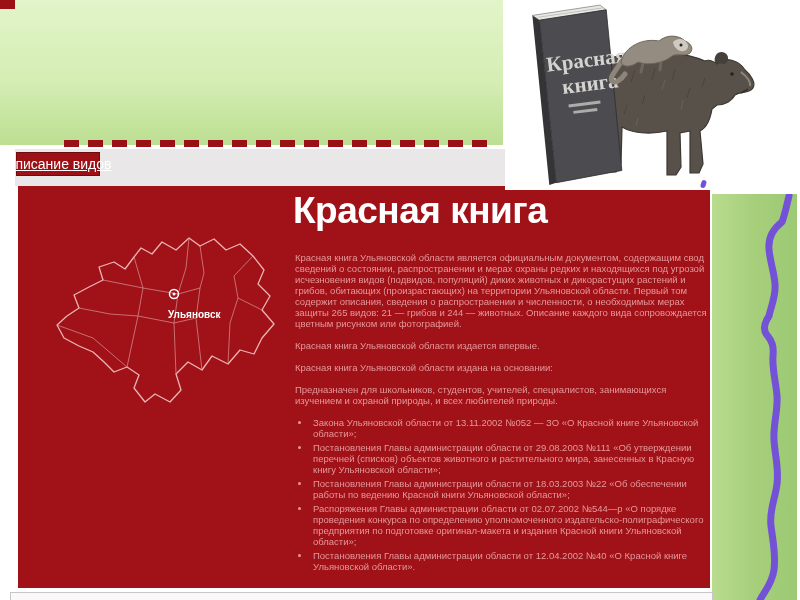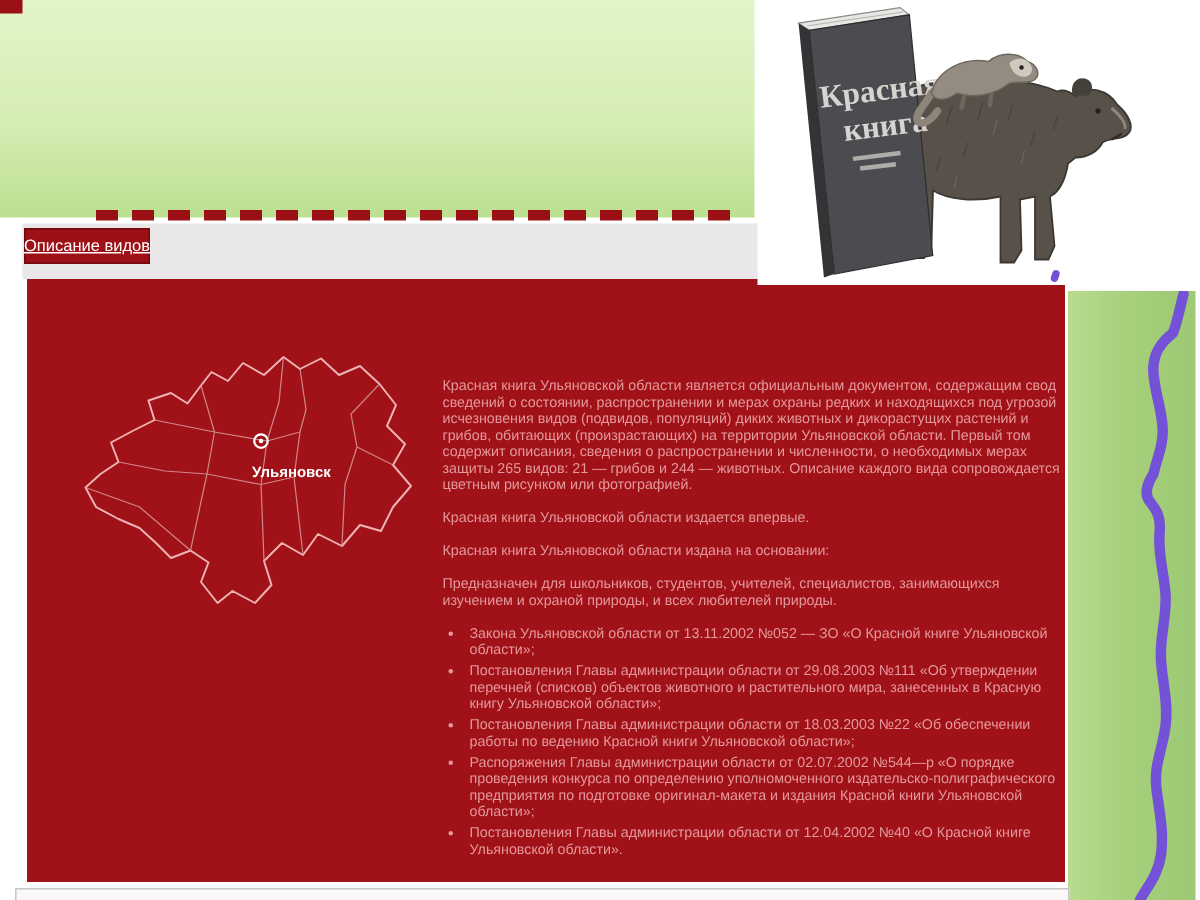--- a/index.html
+++ b/index.html
@@ -9,21 +9,21 @@
   .green-band{position:absolute;left:0;top:0;width:503px;height:145px;
               background:linear-gradient(180deg,#e2f4c9 0%,#d5eeb4 55%,#bcdf92 100%);}
   .corner-chip{position:absolute;left:0;top:0;width:15px;height:9px;background:#9b1015;}
   
   .title-dashes{position:absolute;left:64px;top:140px;width:432px;height:7px;
                 background:repeating-linear-gradient(90deg,#9b1015 0 15px,transparent 15px 24px);}
   
   .browser-strip{position:absolute;left:15px;top:149px;width:695px;height:37px;background:#e9e7e7;}
   .species-tab{position:absolute;left:16px;top:152px;width:82px;height:22px;background:#9c1016;
                border:1px solid #6f0a0e;display:flex;align-items:center;justify-content:center;}
-  .species-tab span{color:#ffffff;font-size:11px;text-decoration:underline;white-space:nowrap;}
+  .species-tab span{color:#ffffff;font-size:14px;text-decoration:underline;white-space:nowrap;}
   .content-panel{position:absolute;left:18px;top:186px;width:692px;height:402px;background:#a01218;}
   .article-title{position:absolute;left:275px;top:4px;color:#ffffff;font-size:37px;font-weight:bold;
                  letter-spacing:-0.5px;white-space:nowrap;}
   .article-subtitle{position:absolute;left:278px;top:45px;color:#ffffff;font-size:15px;white-space:nowrap;}
   .article-body{position:absolute;left:277px;top:66px;width:414px;color:#e4989b;
                 font-size:9.5px;line-height:11px;}
   .article-body p{margin:0 0 11px 0;}
   .article-body ul{margin:0;padding:0 0 0 16px;}
   .article-body li{margin:0 0 3px 0;padding-left:2px;}
   .map-wrap{position:absolute;left:30px;top:42px;width:240px;height:180px;}
@@ -70,20 +70,21 @@
           <path d="M 90,88 L 126,95 L 148,90"></path>
         </g>
         <g>
           <circle cx="126" cy="66" r="4.5" fill="none" stroke="#ffffff" stroke-width="1.5"></circle>
           <circle cx="126" cy="66" r="1.5" fill="#ffffff"></circle>
         </g>
         <text x="120" y="90" font-size="10" font-weight="bold" fill="#ffffff" font-family="Liberation Sans, sans-serif">Ульяновск</text>
       </svg>
     </div>
 
+    <div class="article-title">Красная книга</div>
 
     <div class="article-body">
       <p>Красная книга Ульяновской области является официальным документом, содержащим свод сведений о состоянии, распространении и мерах охраны редких и находящихся под угрозой исчезновения видов (подвидов, популяций) диких животных и дикорастущих растений и грибов, обитающих (произрастающих) на территории Ульяновской области. Первый том содержит описания, сведения о распространении и численности, о необходимых мерах защиты 265 видов: 21 — грибов и 244 — животных. Описание каждого вида сопровождается цветным рисунком или фотографией.</p>
       <p>Красная книга Ульяновской области издается впервые.</p>
       <p>Красная книга Ульяновской области издана на основании:</p>
       <p>Предназначен для школьников, студентов, учителей, специалистов, занимающихся изучением и охраной природы, и всех любителей природы.</p>
       <ul>
         <li>Закона Ульяновской области от 13.11.2002 №052 — ЗО «О Красной книге Ульяновской области»;</li>
         <li>Постановления Главы администрации области от 29.08.2003 №111 «Об утверждении перечней (списков) объектов животного и растительного мира, занесенных в Красную книгу Ульяновской области»;</li>
         <li>Постановления Главы администрации области от 18.03.2003 №22 «Об обеспечении работы по ведению Красной книги Ульяновской области»;</li>

